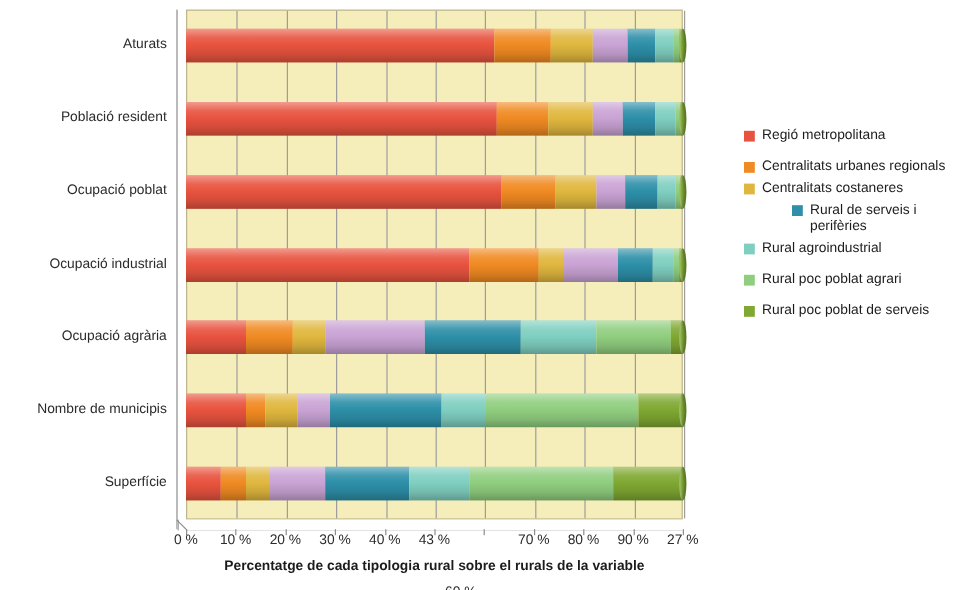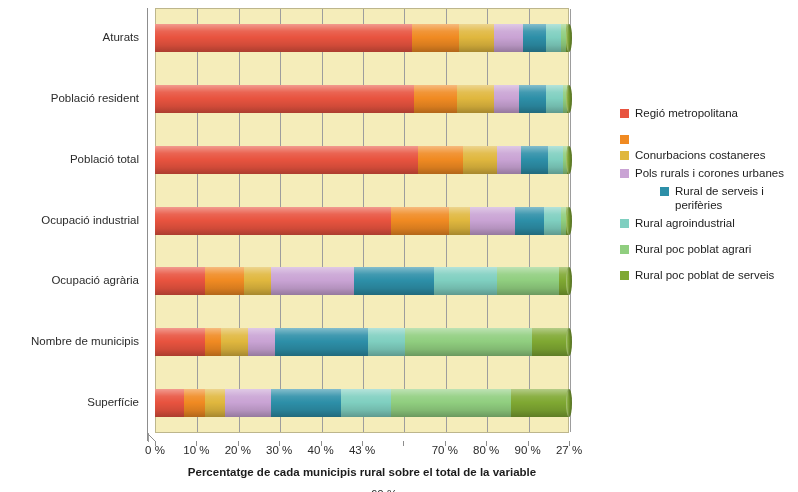--- a/index.html
+++ b/index.html
@@ -250,21 +250,21 @@
   <div class="floor"></div>
   <div class="axis-diag">
     <svg width="9" height="9">
         <line x1="0" y1="0" x2="9" y2="9" stroke="#8d8d8d" stroke-width="1"></line>
       </svg>
   </div>
 
   <div class="cat-labels" id="cat-labels">
       <div class="cat-label" style="top: 23.3571px;">Aturats</div>
       <div class="cat-label" style="top: 84.0714px;">Població resident</div>
-      <div class="cat-label" style="top: 144.786px;">Població total</div>
+      <div class="cat-label" style="top: 144.786px;">Ocupació poblat</div>
       <div class="cat-label" style="top: 205.5px; padding-left: 42px;">Ocupació industrial</div>
       <div class="cat-label" style="top: 266.214px;">Ocupació agrària</div>
       <div class="cat-label" style="top: 326.929px;">Nombre de municipis</div>
       <div class="cat-label" style="top: 387.643px;">Superfície</div>
     </div>
 
   <div id="tickmarks">
       <div class="tickmark" style="left: 155px;"></div>
       <div class="tickmark" style="left: 196.4px;"></div>
       <div class="tickmark" style="left: 237.8px;"></div>
@@ -284,37 +284,34 @@
       <div class="xtick" style="left: 279.2px;">30 %</div>
       <div class="xtick" style="left: 320.6px;">40 %</div>
       <div class="xtick" style="left: 362px;">43 %</div>
       <div class="xtick" style="left: 384px; margin-top: 44px;">60 %</div>
       <div class="xtick" style="left: 444.8px;">70 %</div>
       <div class="xtick" style="left: 486.2px;">80 %</div>
       <div class="xtick" style="left: 527.6px;">90 %</div>
       <div class="xtick" style="left: 569px;">27 %</div>
     </div>
 
-  <div class="xtitle">Percentatge de cada municipis rural sobre el total de la variable</div>
+  <div class="xtitle">Percentatge de cada tipologia rural sobre el rurals de la variable</div>
 
   <div class="legend" id="legend">
       <div class="legend-item" style="margin-bottom: 12px;">
         <span class="legend-swatch" style="background: rgb(232, 83, 63);"></span>
         <span class="legend-text">Regió metropolitana</span>
       </div>
       <div class="legend-item" style="margin-bottom: 4px;">
         <span class="legend-swatch" style="background: rgb(240, 138, 34);"></span>
+        <span class="legend-text">Centralitats urbanes regionals</span>
       </div>
       <div class="legend-item" style="margin-bottom: 4px;">
         <span class="legend-swatch" style="background: rgb(224, 183, 62);"></span>
-        <span class="legend-text">Conurbacions costaneres</span>
-      </div>
-      <div class="legend-item" style="margin-bottom: 4px;">
-        <span class="legend-swatch" style="background: rgb(201, 163, 212);"></span>
-        <span class="legend-text">Pols rurals i corones urbanes</span>
+        <span class="legend-text">Centralitats costaneres</span>
       </div>
       <div class="legend-item" style="margin-bottom: 4px; padding-left: 40px;">
         <span class="legend-swatch" style="background: rgb(45, 143, 168);"></span>
         <span class="legend-text">Rural de serveis i perifèries</span>
       </div>
       <div class="legend-item" style="margin-bottom: 12px;">
         <span class="legend-swatch" style="background: rgb(127, 207, 192);"></span>
         <span class="legend-text">Rural agroindustrial</span>
       </div>
       <div class="legend-item" style="margin-bottom: 12px;">

